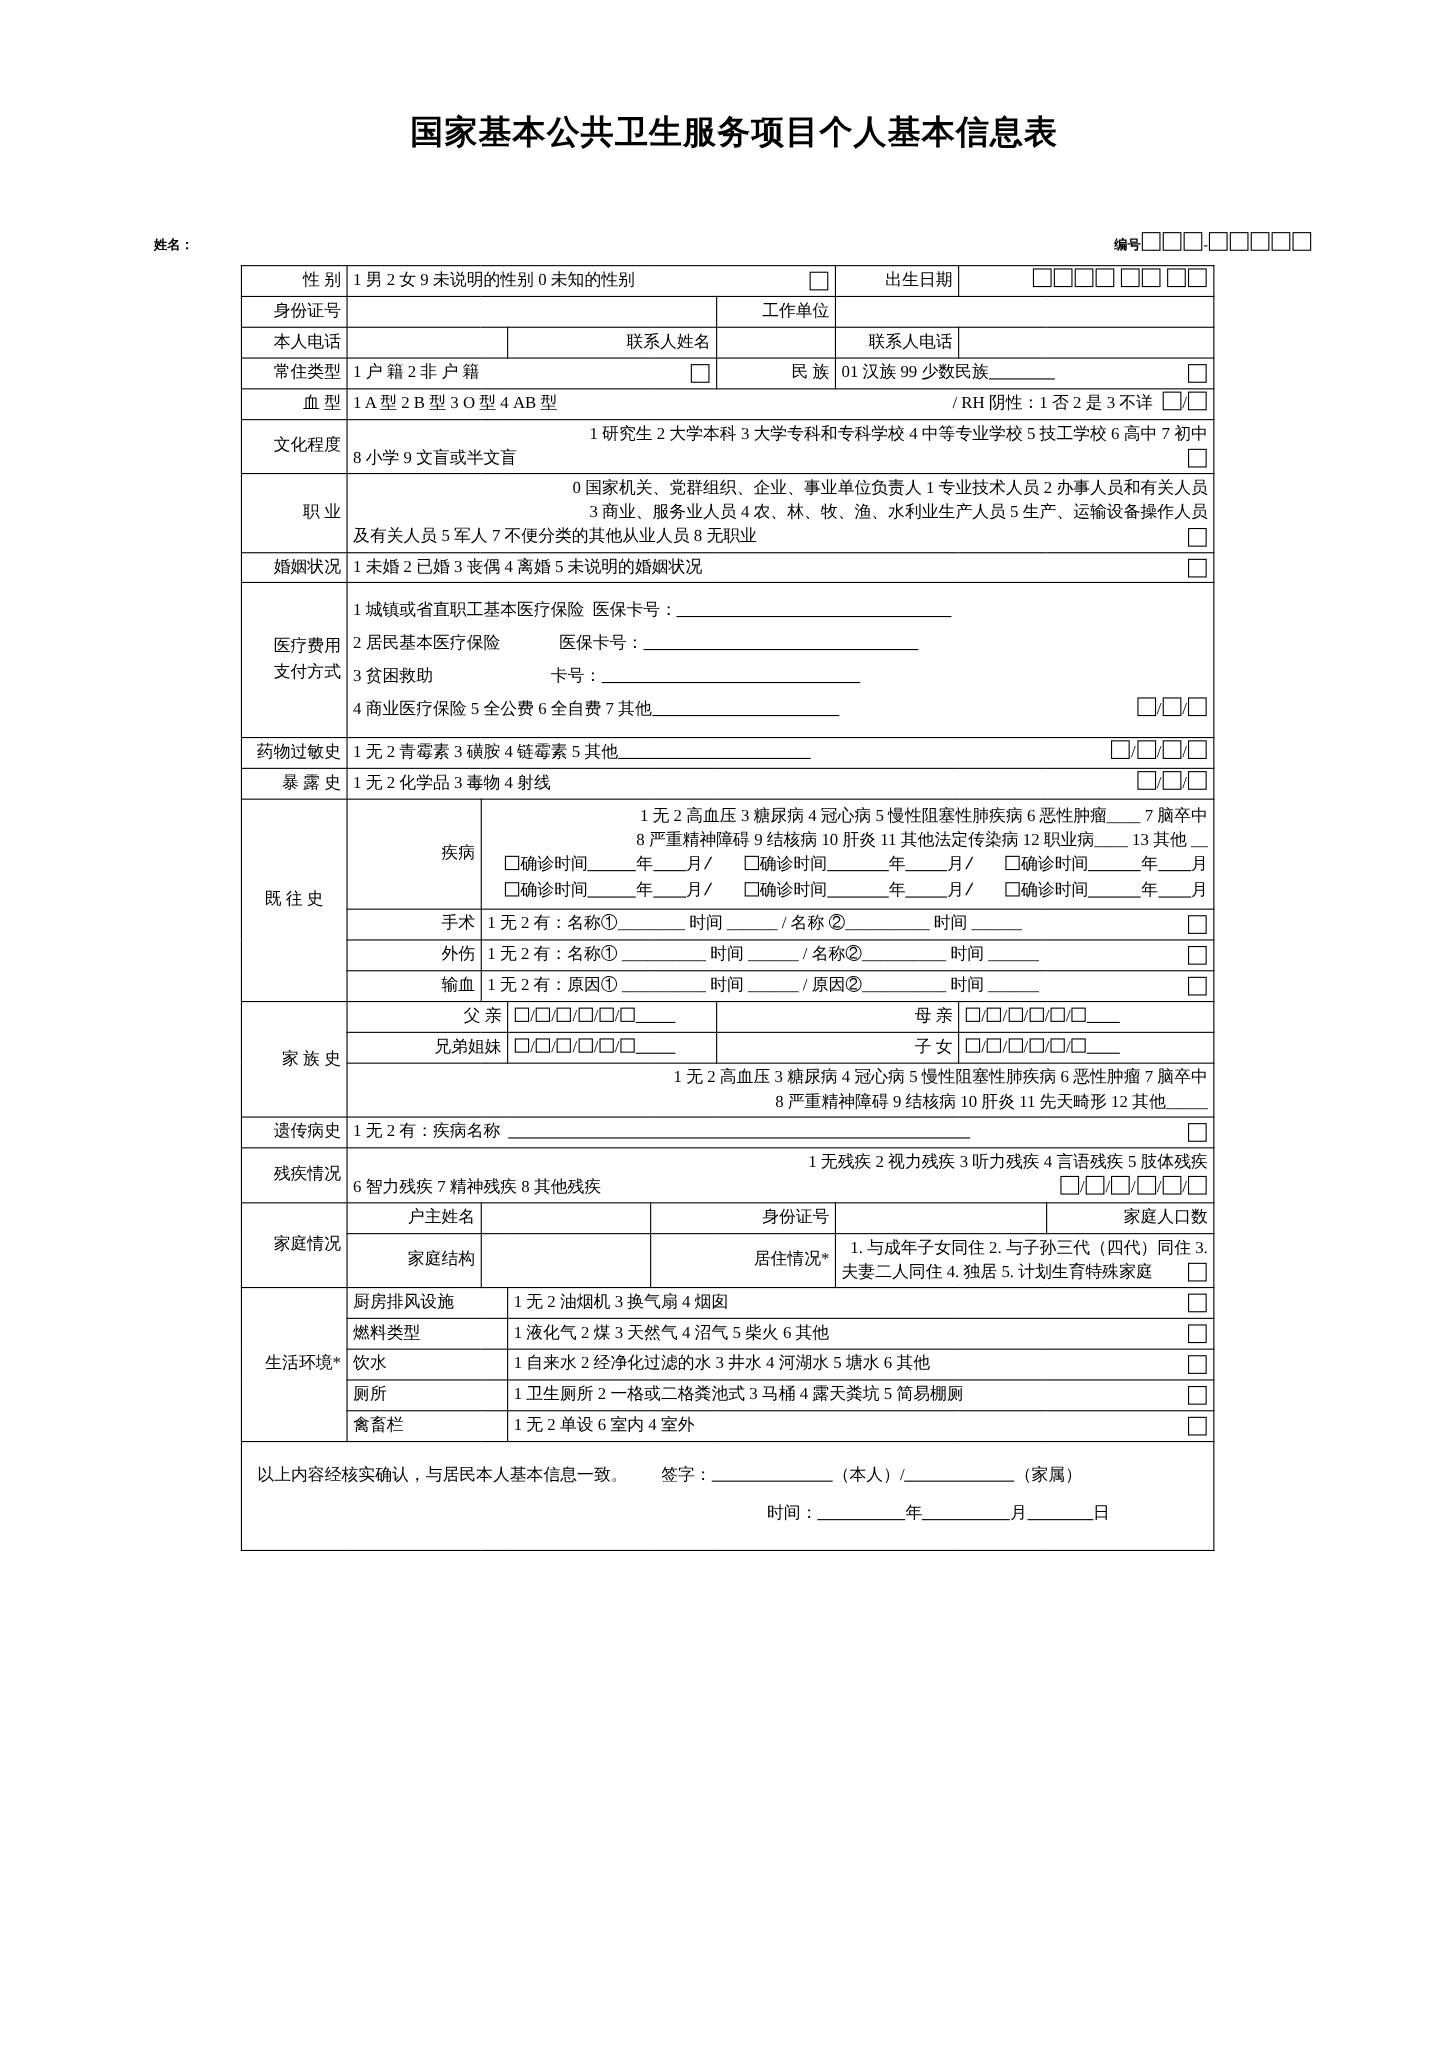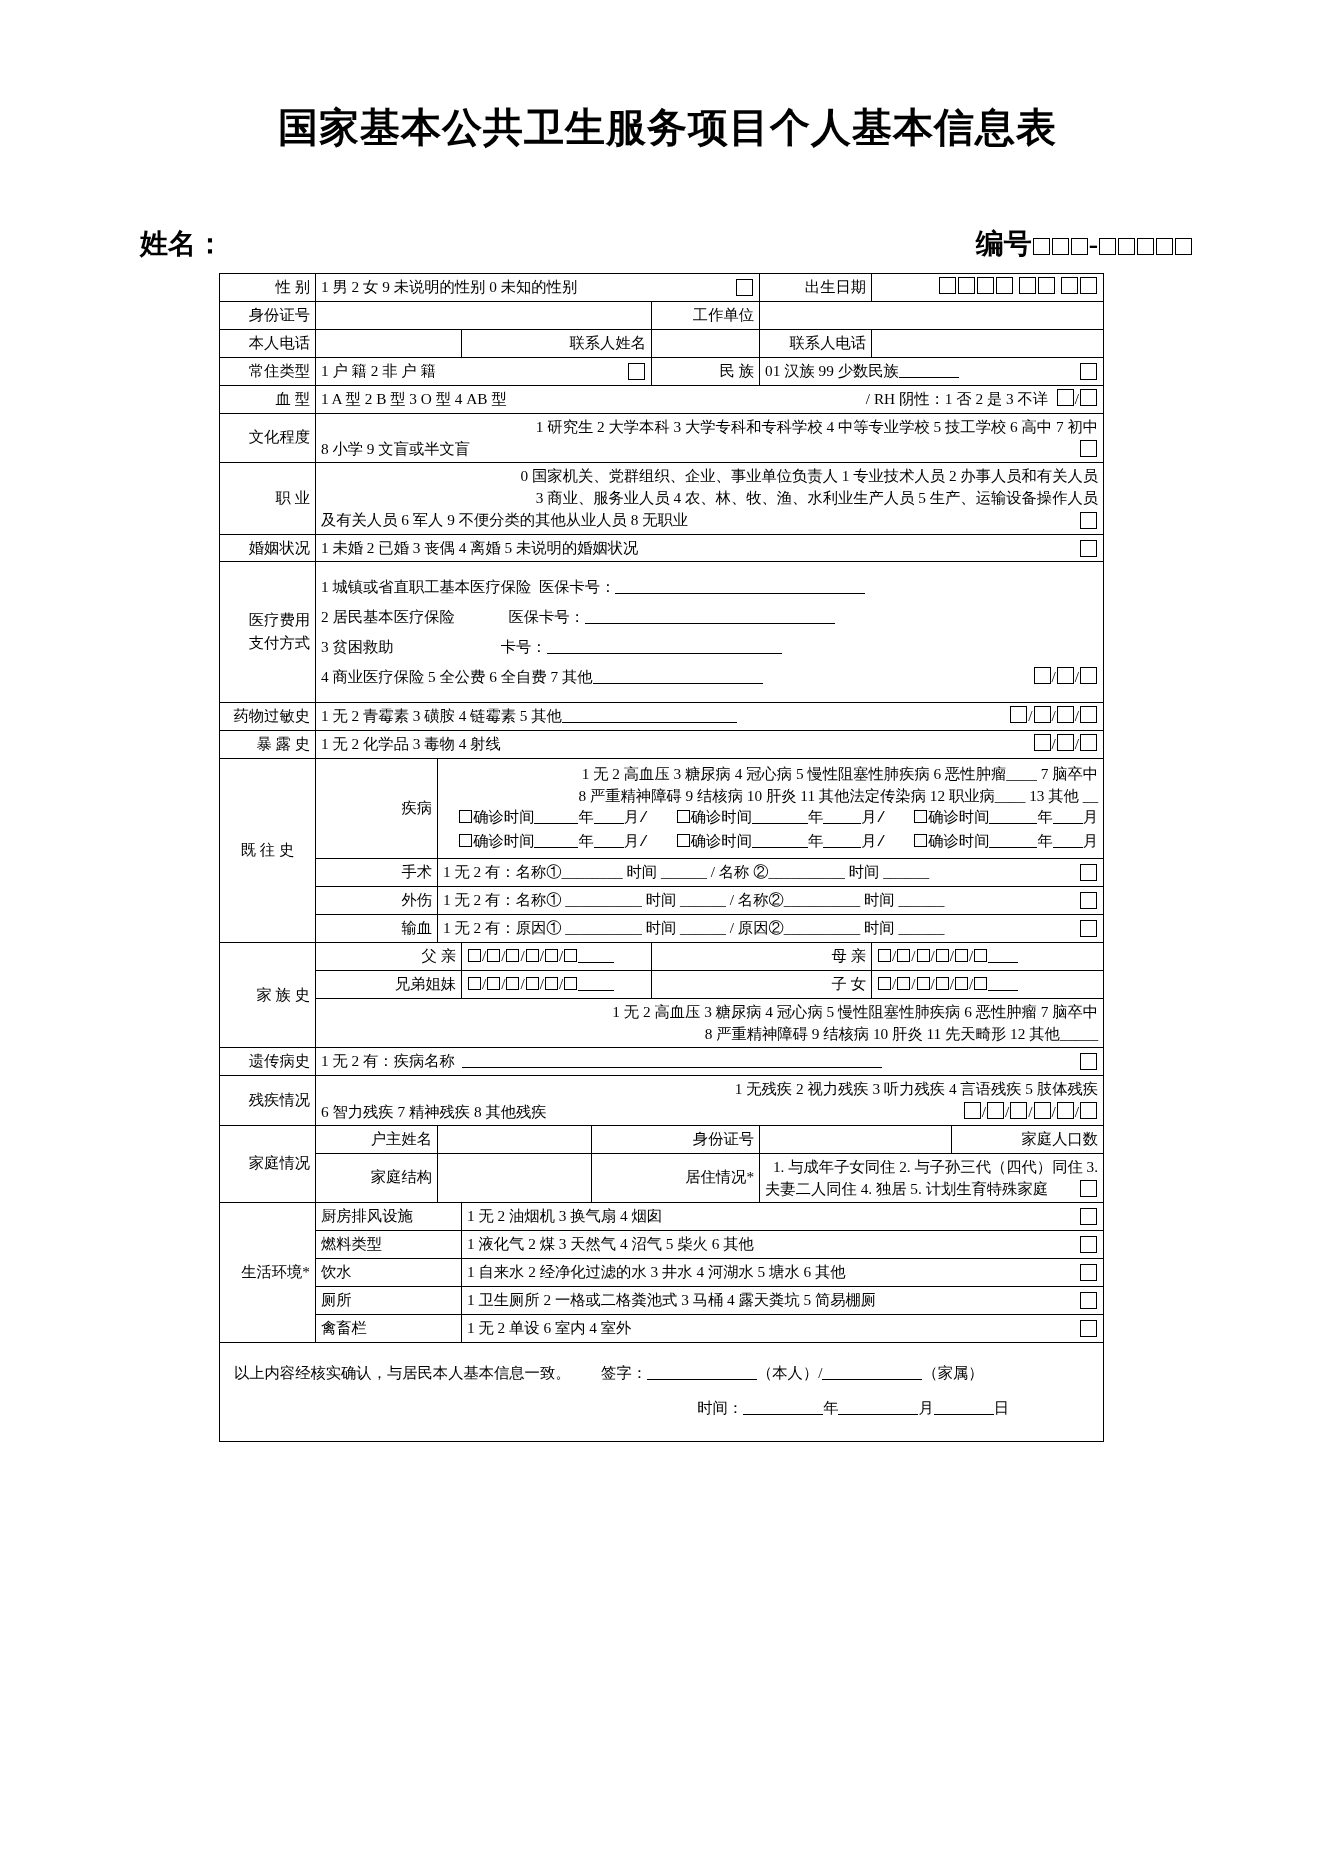--- a/index.html
+++ b/index.html
@@ -16,33 +16,33 @@
   }
   .page {
     width: 1323px;
     height: 1871px;
     box-sizing: border-box;
     padding: 0;
     position: relative;
   }
   .title {
     text-align: center;
-    font-size: 40px;
+    font-size: 30px;
     font-weight: bold;
     letter-spacing: 1px;
     margin-top: 100px;
     font-family: "Liberation Serif", "DejaVu Serif", serif;
     padding-left: 12px;
   }
   .subhead {
     display: flex;
     align-items: flex-end;
     margin: 22px 0 10px 0;
     padding: 0 130px 0 140px;
-    font-size: 28px;
+    font-size: 12px;
     font-weight: bold;
   }
   .subhead .name-label { white-space: nowrap; }
   .subhead .spacer { flex: 1; }
   .subhead .code { white-space: nowrap; letter-spacing: 0px; margin-top: 48px; }
   .bx {
     display: inline-block;
     width: 17px;
     height: 17px;
     border: 1.6px solid #000;
@@ -187,21 +187,21 @@
         </div>
       </td>
     </tr>
 
     <tr>
       <td class="lbl">职    业</td>
       <td colspan="8" class="cellpad tight">
         <div>0 国家机关、党群组织、企业、事业单位负责人 1 专业技术人员 2 办事人员和有关人员</div>
         <div>3 商业、服务业人员 4 农、林、牧、渔、水利业生产人员  5 生产、运输设备操作人员</div>
         <div class="boxrow">
-          <span>及有关人员  6 军人   9 不便分类的其他从业人员   8 无职业</span>
+          <span>及有关人员  5 军人   7 不便分类的其他从业人员   8 无职业</span>
           <span class="bx"></span>
         </div>
       </td>
     </tr>
 
     <tr>
       <td class="lbl">婚姻状况</td>
       <td colspan="8" class="cellpad">
         <div class="boxrow">
           <span>1 未婚  2 已婚  3 丧偶  4 离婚  5 未说明的婚姻状况</span>

